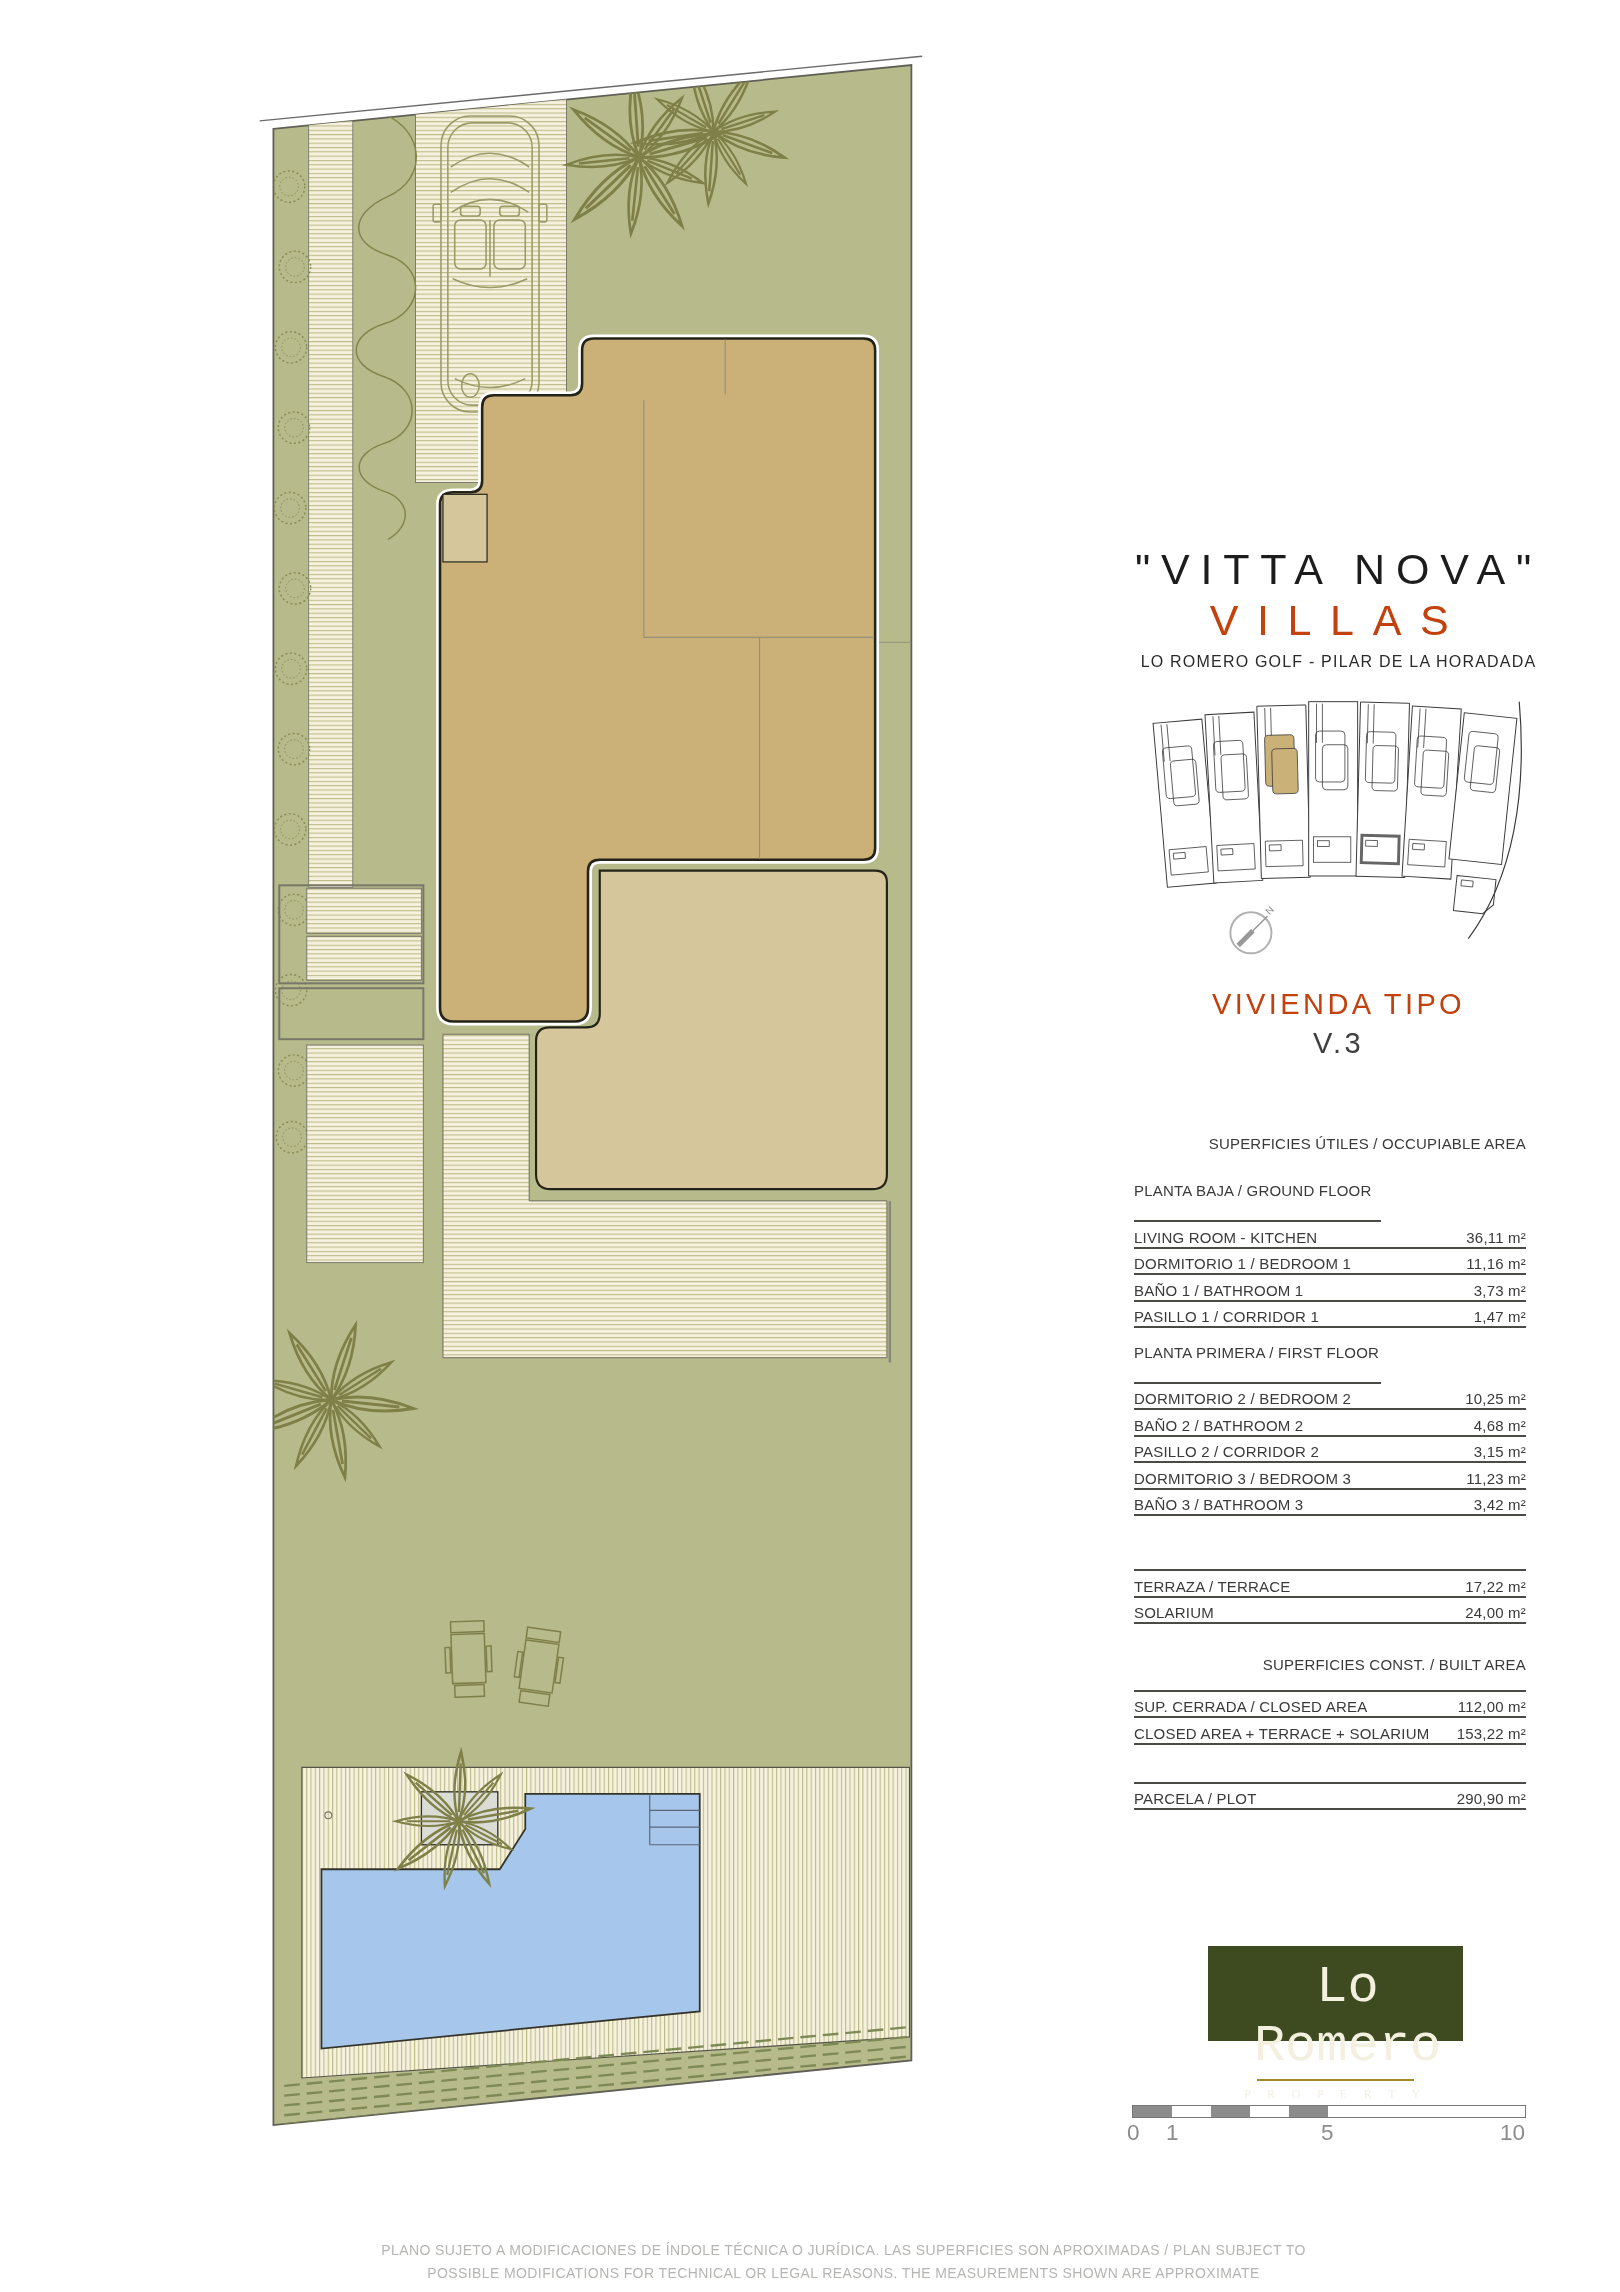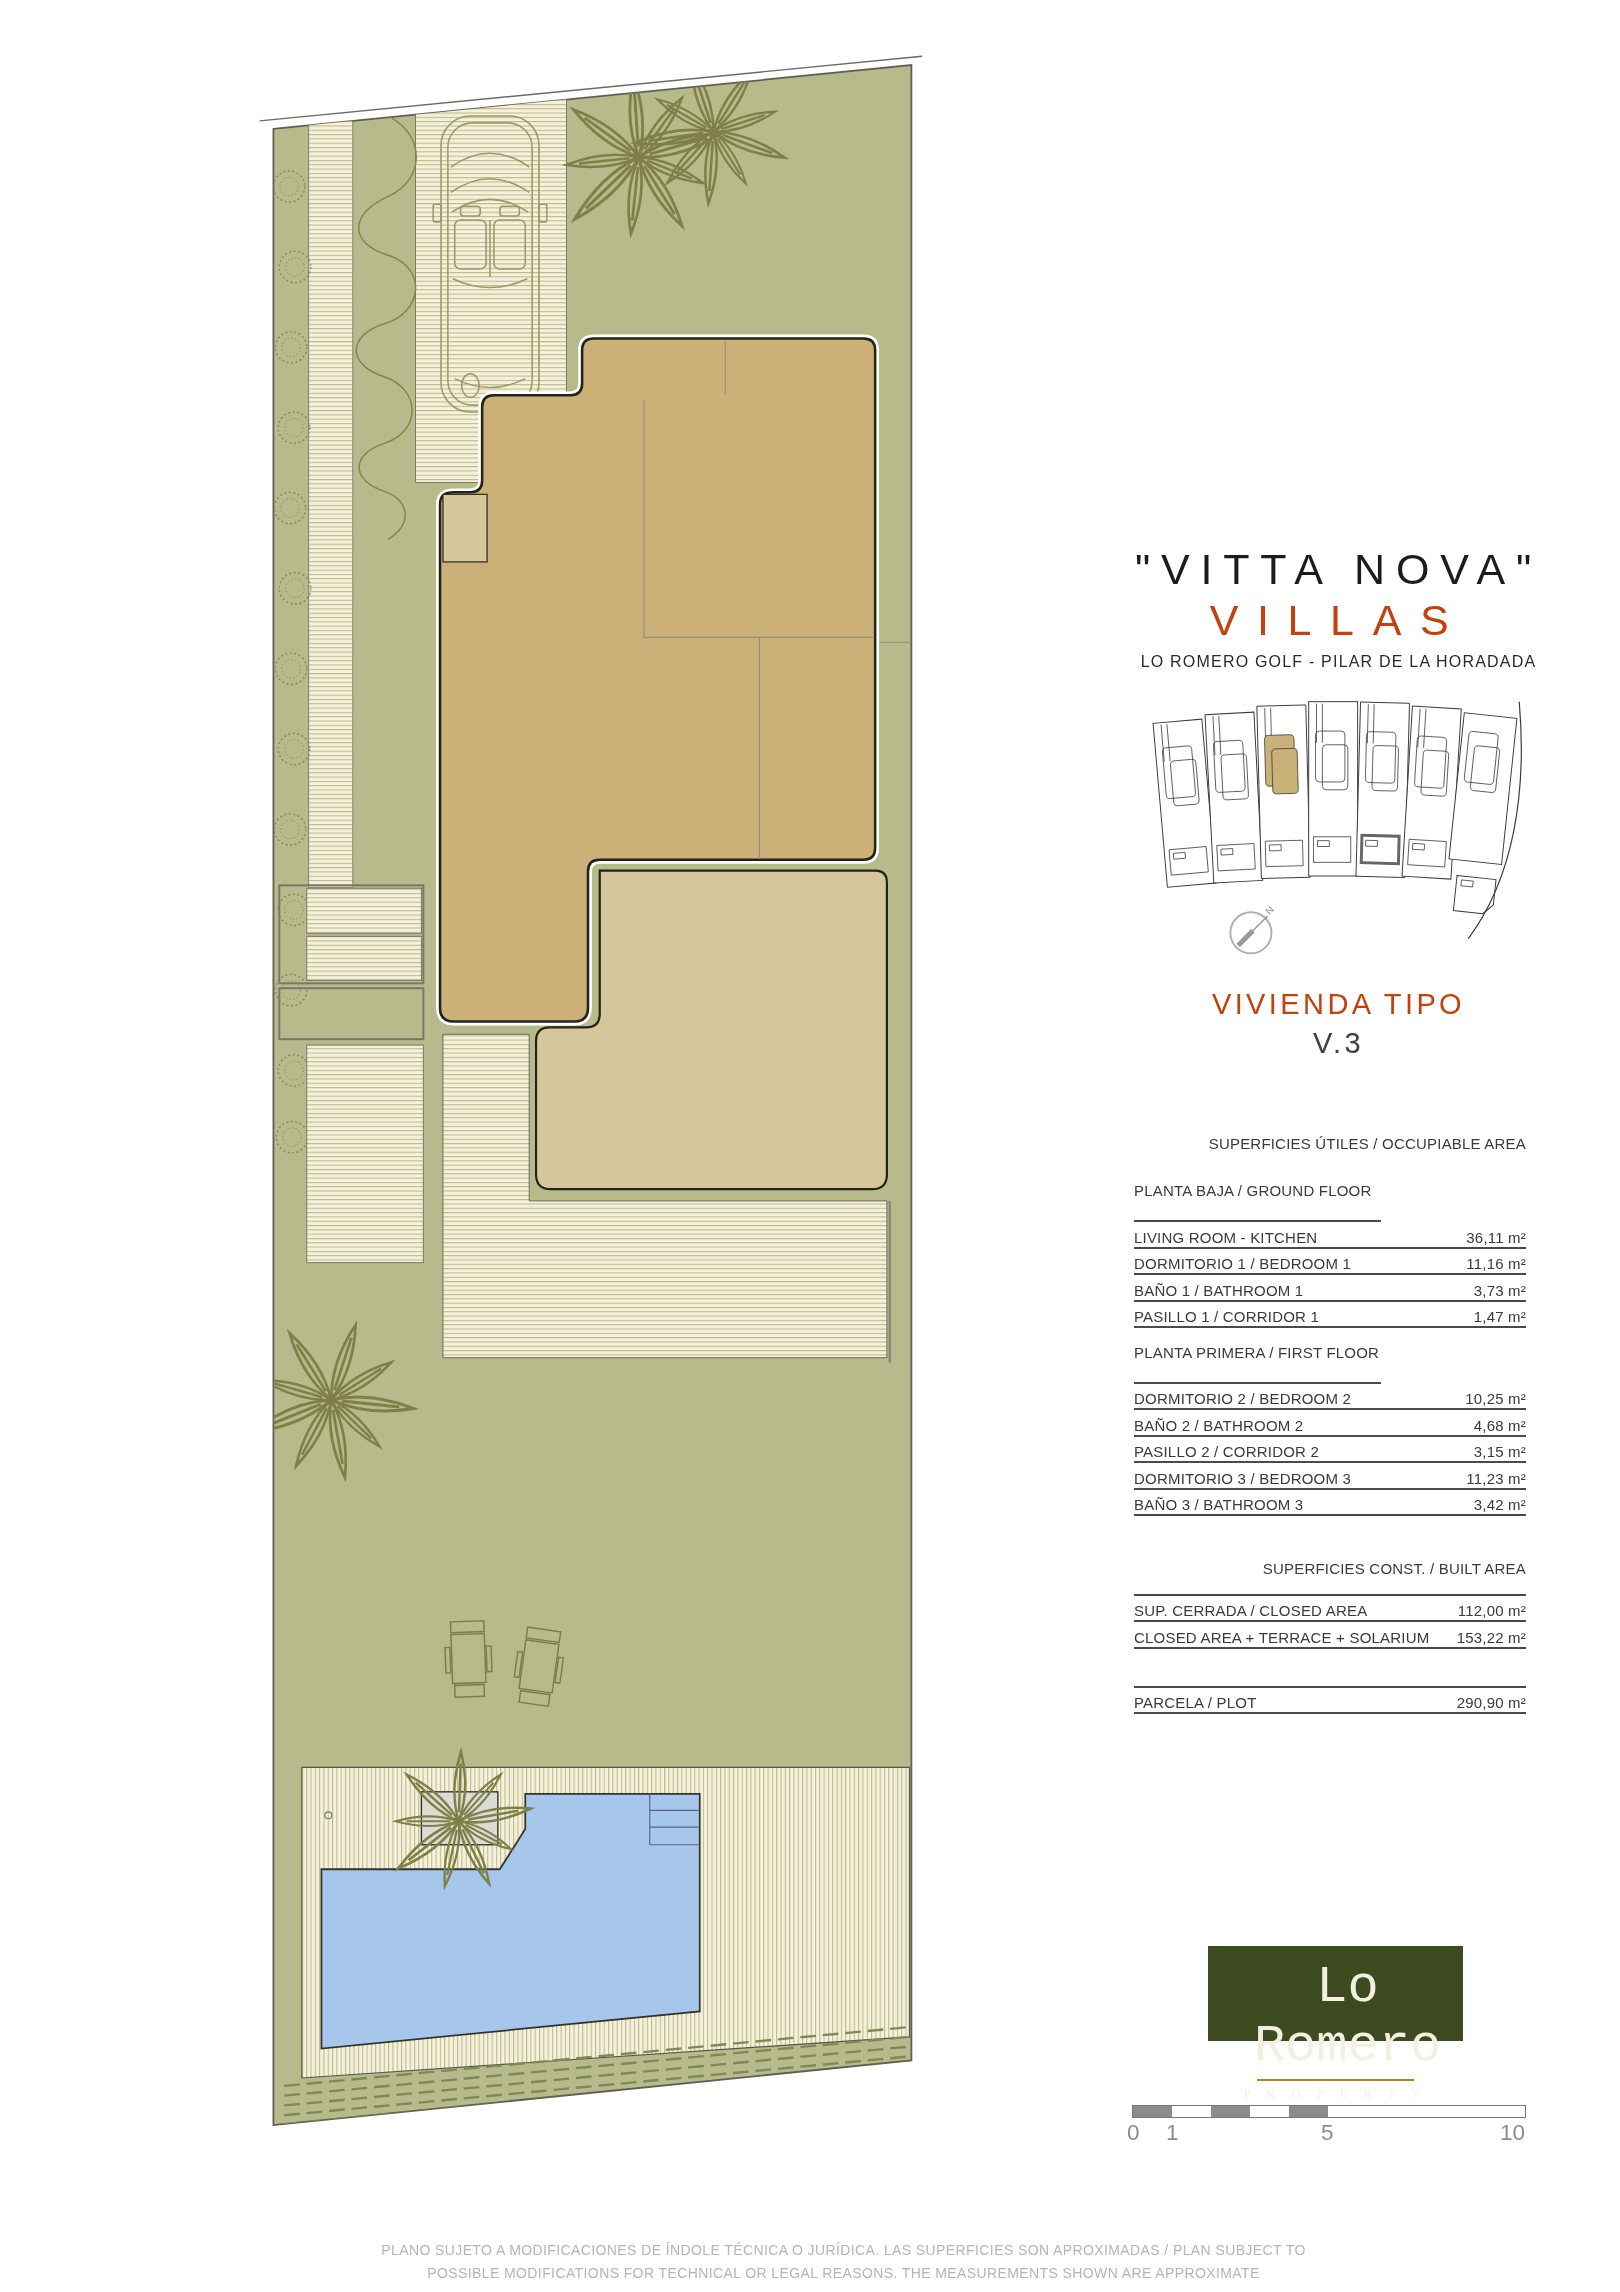--- a/index.html
+++ b/index.html
@@ -23,21 +23,21 @@
   .type-l2{font-size:29px;letter-spacing:3.4px;color:#404040;margin-top:5.9px;}
   .areas{left:1134px;top:1135px;width:392px;font-size:15px;letter-spacing:0.2px;}
   .hdr-right{text-align:right;height:21.6px;}
   .section{margin-top:25.5px;}
   .section .sec-label{display:inline-block;border-bottom:2px solid var(--rule);
        padding-bottom:21px;min-width:247px;}
   .row{display:flex;justify-content:space-between;align-items:flex-end;
        height:23.5px;border-bottom:2px solid var(--rule);padding-bottom:1px;}
   .row .v{white-space:nowrap;}
   .bt{border-top:2px solid var(--rule);}
-  .gap54{margin-top:53px;} .gap28{margin-top:44px;} .gap12{margin-top:11.8px;}
+  .gap54{margin-top:53px;} .gap28{margin-top:32px;} .gap12{margin-top:11.8px;}
   .gap38{margin-top:37px;} .gap16{margin-top:15.7px;}
   
   .logo{left:1208px;top:1946px;width:255px;height:95px;background:var(--logo-green);
         text-align:center;}
   .logo-name{font-family:Liberation Mono, monospace;font-size:52px;color:var(--logo-cream);
         margin-top:11.8px;margin-left:24px;}
   .logo-rule{width:157px;height:2px;background:var(--logo-gold);margin:2.9px auto 5.9px auto;}
   .logo-tag{font-family:"Liberation Serif", serif;font-size:11.8px;letter-spacing:6.9px;
         color:var(--logo-cream);}
   
@@ -342,20 +342,30 @@
     <div class="row">
       <span>DORMITORIO 3 / BEDROOM 3</span>
       <span class="v">11,23 m²</span>
       </div>
     <div class="row">
       <span>BAÑO 3 / BATHROOM 3</span>
       <span class="v">3,42 m²</span>
       </div>
   </div>
 
+  <div class="gap54">
+    <div class="row bt">
+      <span>TERRAZA / TERRACE</span>
+      <span class="v">17,22 m²</span>
+      </div>
+    <div class="row">
+      <span>SOLARIUM</span>
+      <span class="v">24,00 m²</span>
+      </div>
+  </div>
 
   <div class="hdr-right gap28">SUPERFICIES  CONST. / BUILT AREA</div>
 
   <div class="gap12">
     <div class="row bt">
       <span>SUP. CERRADA / CLOSED AREA</span>
       <span class="v">112,00 m²</span>
       </div>
     <div class="row">
       <span>CLOSED AREA + TERRACE + SOLARIUM</span>

